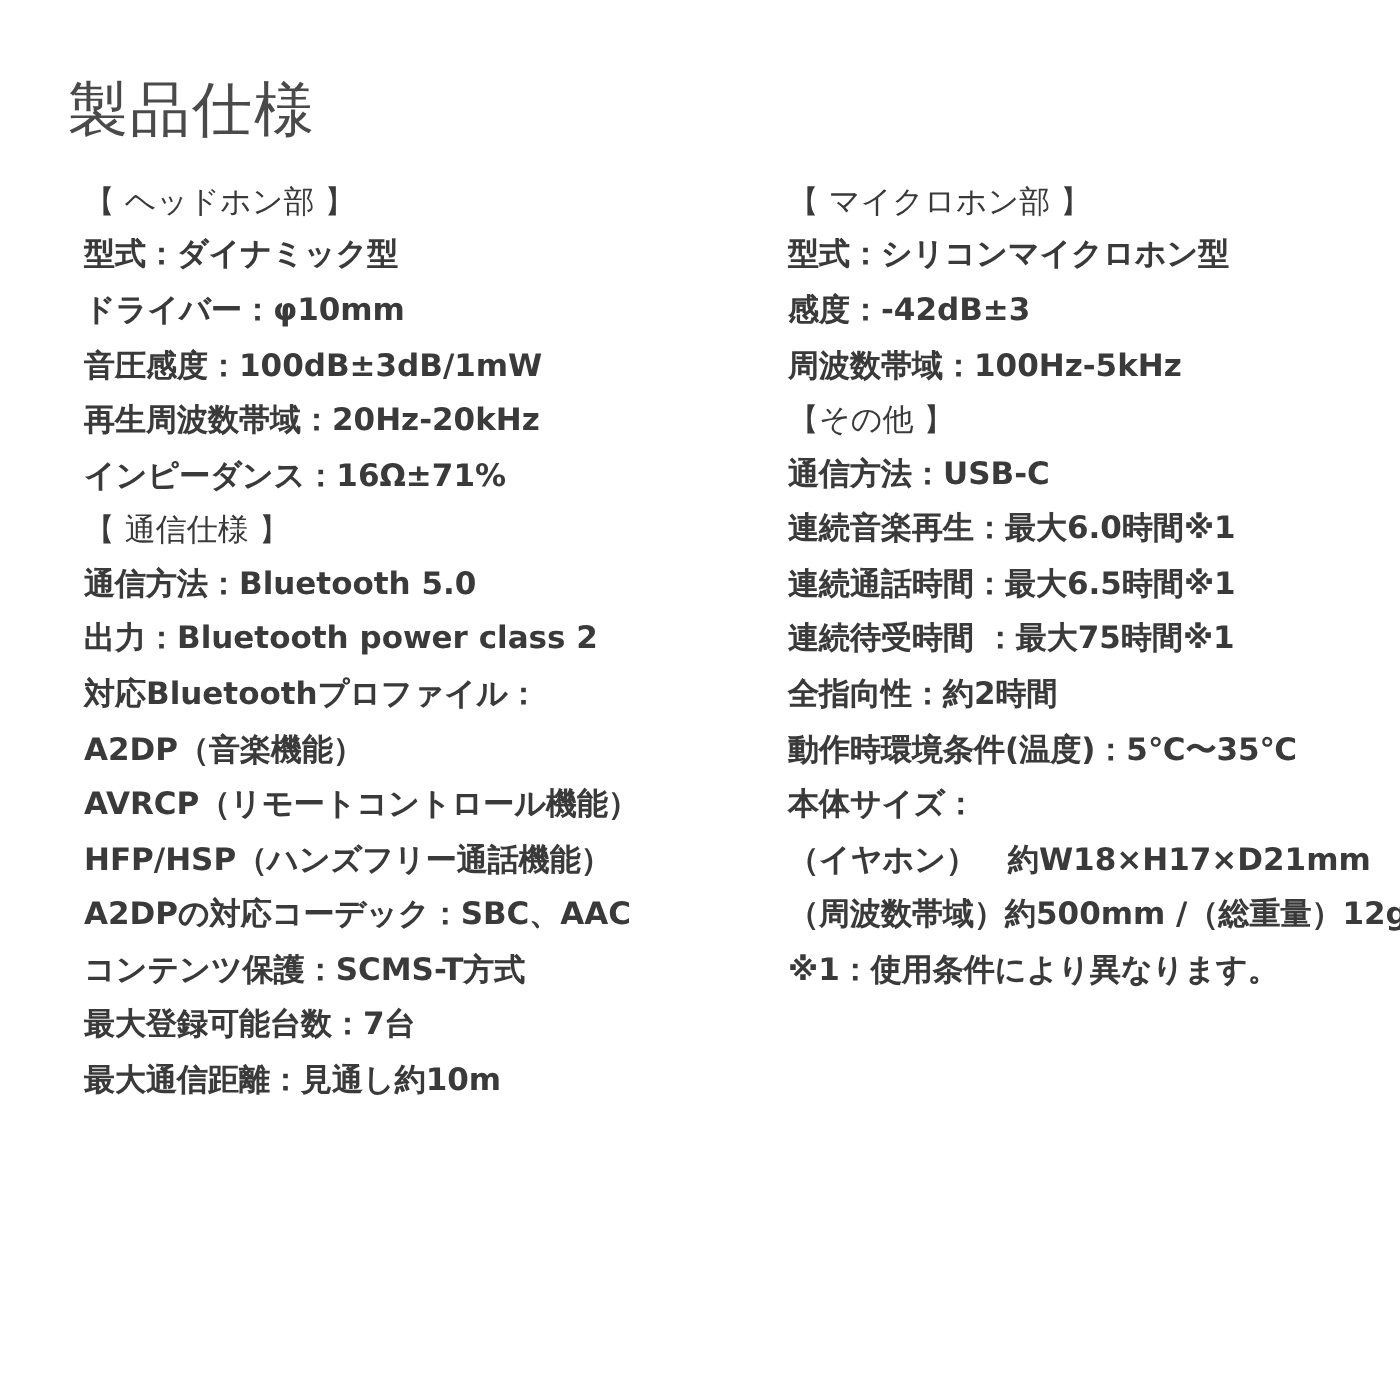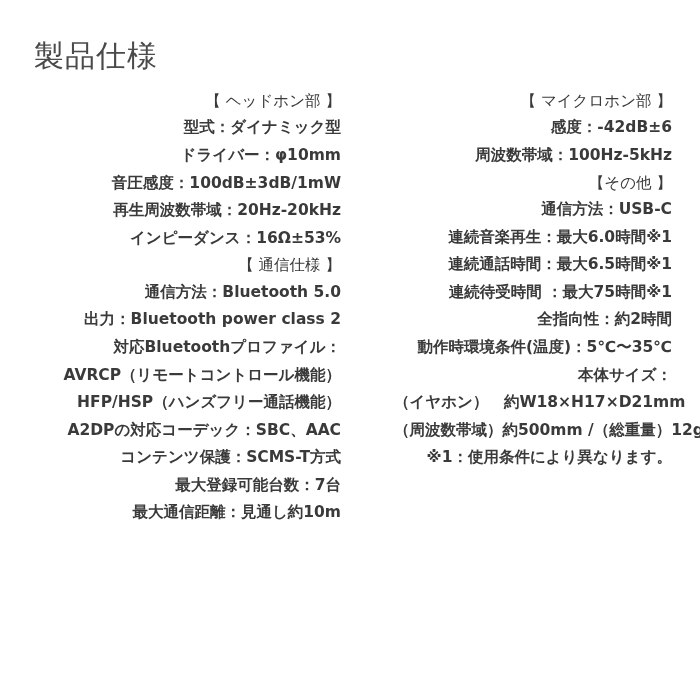--- a/index.html
+++ b/index.html
@@ -26,22 +26,21 @@
     font-weight: 400;
     color: #4a4a4a;
     letter-spacing: 1px;
     margin: 8px 0 14px 6px;
     line-height: 1.2;
   }
   .columns {
     display: flex;
     flex-direction: row;
     align-items: flex-start;
-    gap: 11px;
-    text-align: right;
+    gap: 28px;
   }
   .col {
     width: 320px;
     box-sizing: border-box;
   }
   .col-right {
     padding-left: 28px;
   }
   .section-head {
     font-size: 15.5px;
@@ -67,35 +66,37 @@
 
 <div class="page">
   <h1 class="page-title">製品仕様</h1>
   <div class="columns">
     <div class="col col-left" id="col-left">
         <div class="section-head">【 ヘッドホン部 】</div>
         <div class="line indent">型式：ダイナミック型</div>
         <div class="line indent">ドライバー：φ10mm</div>
         <div class="line indent">音圧感度：100dB±3dB/1mW</div>
         <div class="line indent">再生周波数帯域：20Hz-20kHz</div>
-        <div class="line indent">インピーダンス：16Ω±53%</div>
+        <div class="line indent">インピーダンス：16Ω±71%</div>
         <div class="section-head">【 通信仕様 】</div>
         <div class="line indent">通信方法：Bluetooth 5.0</div>
         <div class="line indent">出力：Bluetooth power class 2</div>
         <div class="line indent">対応Bluetoothプロファイル：</div>
+        <div class="line indent">A2DP（音楽機能）</div>
         <div class="line indent">AVRCP（リモートコントロール機能）</div>
         <div class="line indent">HFP/HSP（ハンズフリー通話機能）</div>
         <div class="line indent">A2DPの対応コーデック：SBC、AAC</div>
         <div class="line indent">コンテンツ保護：SCMS-T方式</div>
         <div class="line indent">最大登録可能台数：7台</div>
         <div class="line indent">最大通信距離：見通し約10m</div>
       </div>
     <div class="col col-right" id="col-right">
         <div class="section-head">【 マイクロホン部 】</div>
-        <div class="line indent">感度：-42dB±6</div>
+        <div class="line indent">型式：シリコンマイクロホン型</div>
+        <div class="line indent">感度：-42dB±3</div>
         <div class="line indent">周波数帯域：100Hz-5kHz</div>
         <div class="section-head">【その他 】</div>
         <div class="line indent">通信方法：USB-C</div>
         <div class="line indent">連続音楽再生：最大6.0時間※1</div>
         <div class="line indent">連続通話時間：最大6.5時間※1</div>
         <div class="line indent">連続待受時間 ：最大75時間※1</div>
         <div class="line indent">全指向性：約2時間</div>
         <div class="line indent">動作時環境条件(温度)：5℃〜35℃</div>
         <div class="line indent">本体サイズ：</div>
         <div class="line indent">（イヤホン）　約W18×H17×D21mm</div>

